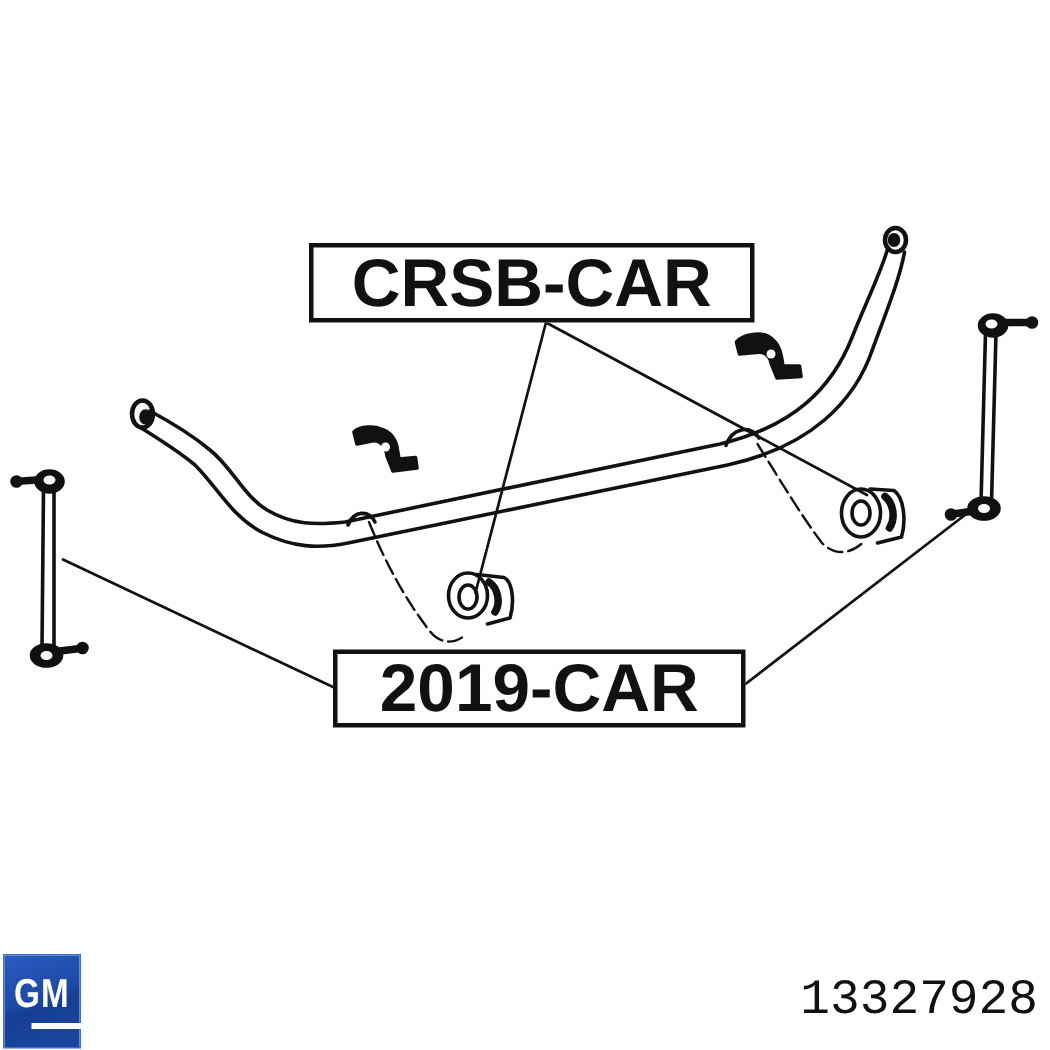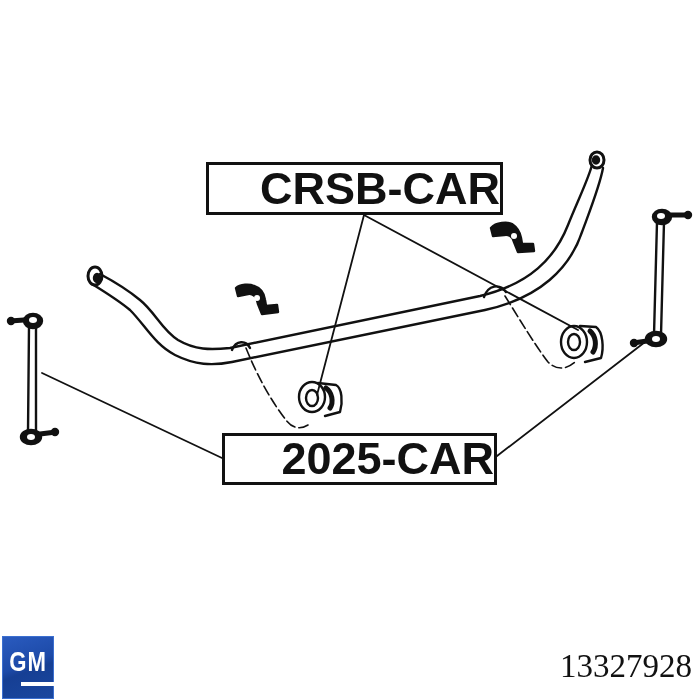--- a/index.html
+++ b/index.html
@@ -21,21 +21,21 @@
       width: 700px;
       height: 700px;
     }
     .label-box {
       position: absolute;
       border: 3px solid #111111;
       background: #ffffff;
       box-sizing: border-box;
       display: flex;
       align-items: center;
-      justify-content: flex-end;
+      justify-content: center;
       font-weight: bold;
       color: #111111;
       letter-spacing: 0px;
       white-space: nowrap;
     }
     #label-crsb {
       left: 206px;
       top: 162px;
       width: 297px;
       height: 53px;
@@ -78,21 +78,21 @@
       width: 35px;
       height: 4px;
       background: #ffffff;
     }
     #part-number {
       position: absolute;
       right: 8px;
       top: 648px;
       font-size: 33px;
       color: #111111;
-      font-family: Liberation Serif, serif;
+      font-family: Liberation Mono, monospace;
     }
   </style>
 </head>
 <body>
 
 <svg id="diagram" viewBox="0 0 700 700" xmlns="http://www.w3.org/2000/svg">
   <g fill="none" stroke="#111" stroke-width="2.4" stroke-linecap="round" stroke-linejoin="round">
 
     <g>
 
@@ -197,21 +197,21 @@
       <circle cx="634" cy="343" r="3" fill="#111"></circle>
     </g>
   </g>
 </svg>
 
 <div id="label-crsb" class="label-box">
   <span>CRSB-CAR</span>
 </div>
 
 <div id="label-2023" class="label-box">
-  <span>2025-CAR</span>
+  <span>2019-CAR</span>
 </div>
 
 <div id="gm-logo">
   <div class="gm-text">GM</div>
   <div class="gm-underline"></div>
 </div>
 
 <div id="part-number">13327928</div>
 
 </body></html>

